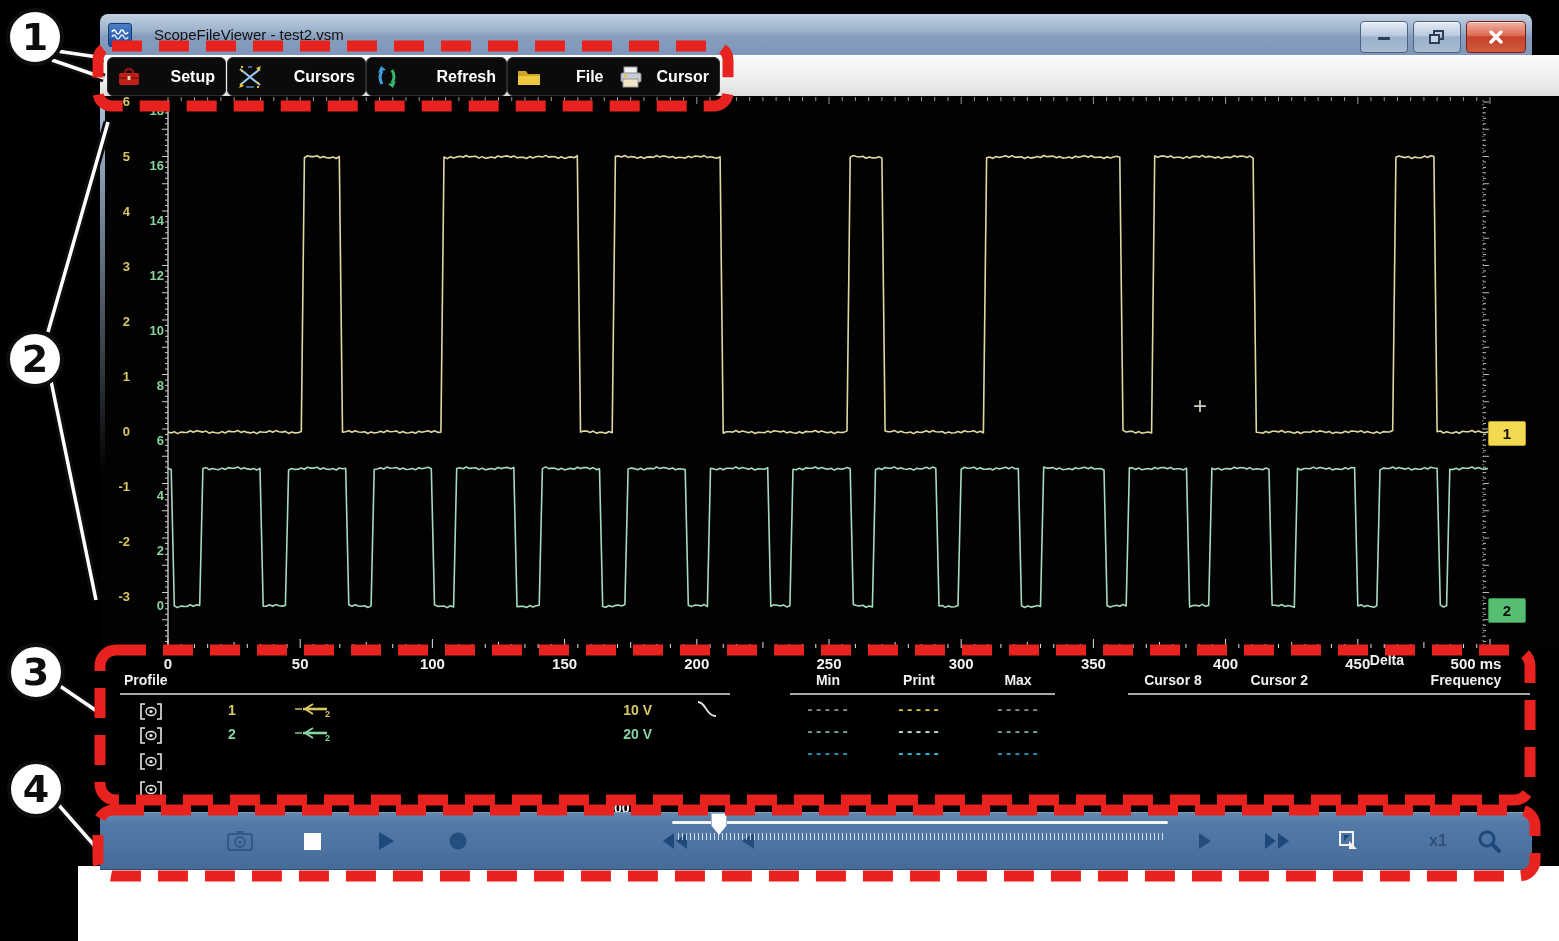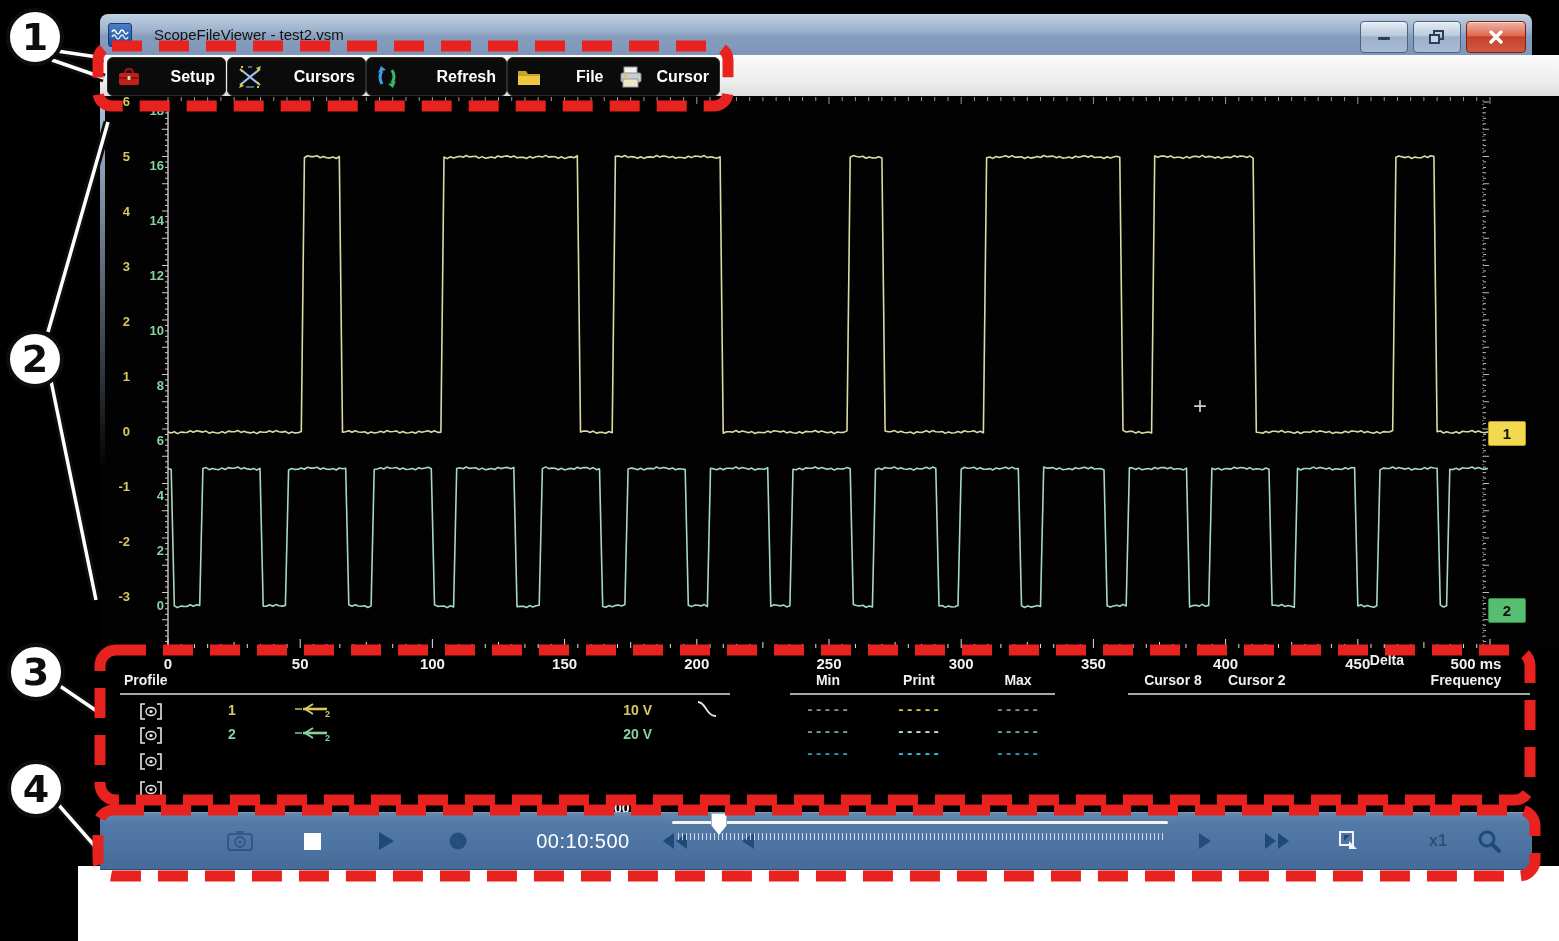--- a/index.html
+++ b/index.html
@@ -615,21 +615,21 @@
   <div id="marker-1" class="chmarker">1</div>
   <div id="marker-2" class="chmarker">2</div>
 
   <div class="paneltxt" style="left:124px;top:672px">Profile</div>
 
   <div class="paneltxt" style="left:800px;top:672px;width:56px;text-align:center">Min</div>
   <div class="paneltxt" style="left:891px;top:672px;width:56px;text-align:center">Print</div>
   <div class="paneltxt" style="left:990px;top:672px;width:56px;text-align:center">Max</div>
 
   <div class="paneltxt" style="left:1133px;top:672px;width:80px;text-align:center">Cursor 8</div>
-  <div class="paneltxt" style="left:1228px;top:672px;width:80px;text-align:left">Cursor 2</div>
+  <div class="paneltxt" style="left:1228px;top:672px;width:80px;text-align:right">Cursor 2</div>
   <div class="paneltxt" style="left:1324px;top:652px;width:80px;text-align:right">Delta</div>
   <div class="paneltxt" style="left:1412px;top:672px;width:108px;text-align:center">Frequency</div>
 
   <div class="sep" style="left:120px;top:693px;width:610px"></div>
   <div class="sep" style="left:790px;top:693px;width:265px"></div>
   <div class="sep" style="left:1128px;top:693px;width:402px"></div>
 
   <div id="profile-rows">
       <div class="eyebox" style="top:702px">
         <svg width="24" height="17" viewBox="0 0 24 17">
@@ -715,23 +715,20 @@
     </div>
     <div class="pbicon" style="left:270px;width:32px">
       <svg width="16" height="18" viewBox="0 0 16 18">
           <path d="M1 0 L16 9 L1 18 Z" fill="#1d4a7a"></path>
         </svg>
     </div>
     <div class="pbicon" style="left:342px;width:32px">
       <svg width="18" height="18" viewBox="0 0 18 18">
           <circle cx="9" cy="9" r="8.5" fill="#234e7d"></circle>
         </svg>
-    </div>
-    <div class="pbicon" style="left:428px;width:110px">
-      <span id="pb-time">00:10:500</span>
     </div>
     <div class="pbicon" style="left:556px;width:38px">
       <svg width="26" height="16" viewBox="0 0 26 16">
         <path d="M12 0 L1 8 L12 16 Z" fill="#1d4a7a"></path>
           <path d="M25 0 L14 8 L25 16 Z" fill="#1d4a7a"></path>
         </svg>
     </div>
     <div class="pbicon" style="left:634px;width:26px;opacity:.75">
       <svg width="13" height="16" viewBox="0 0 13 16">
           <path d="M13 0 L1 8 L13 16 Z" fill="#16406e"></path>

